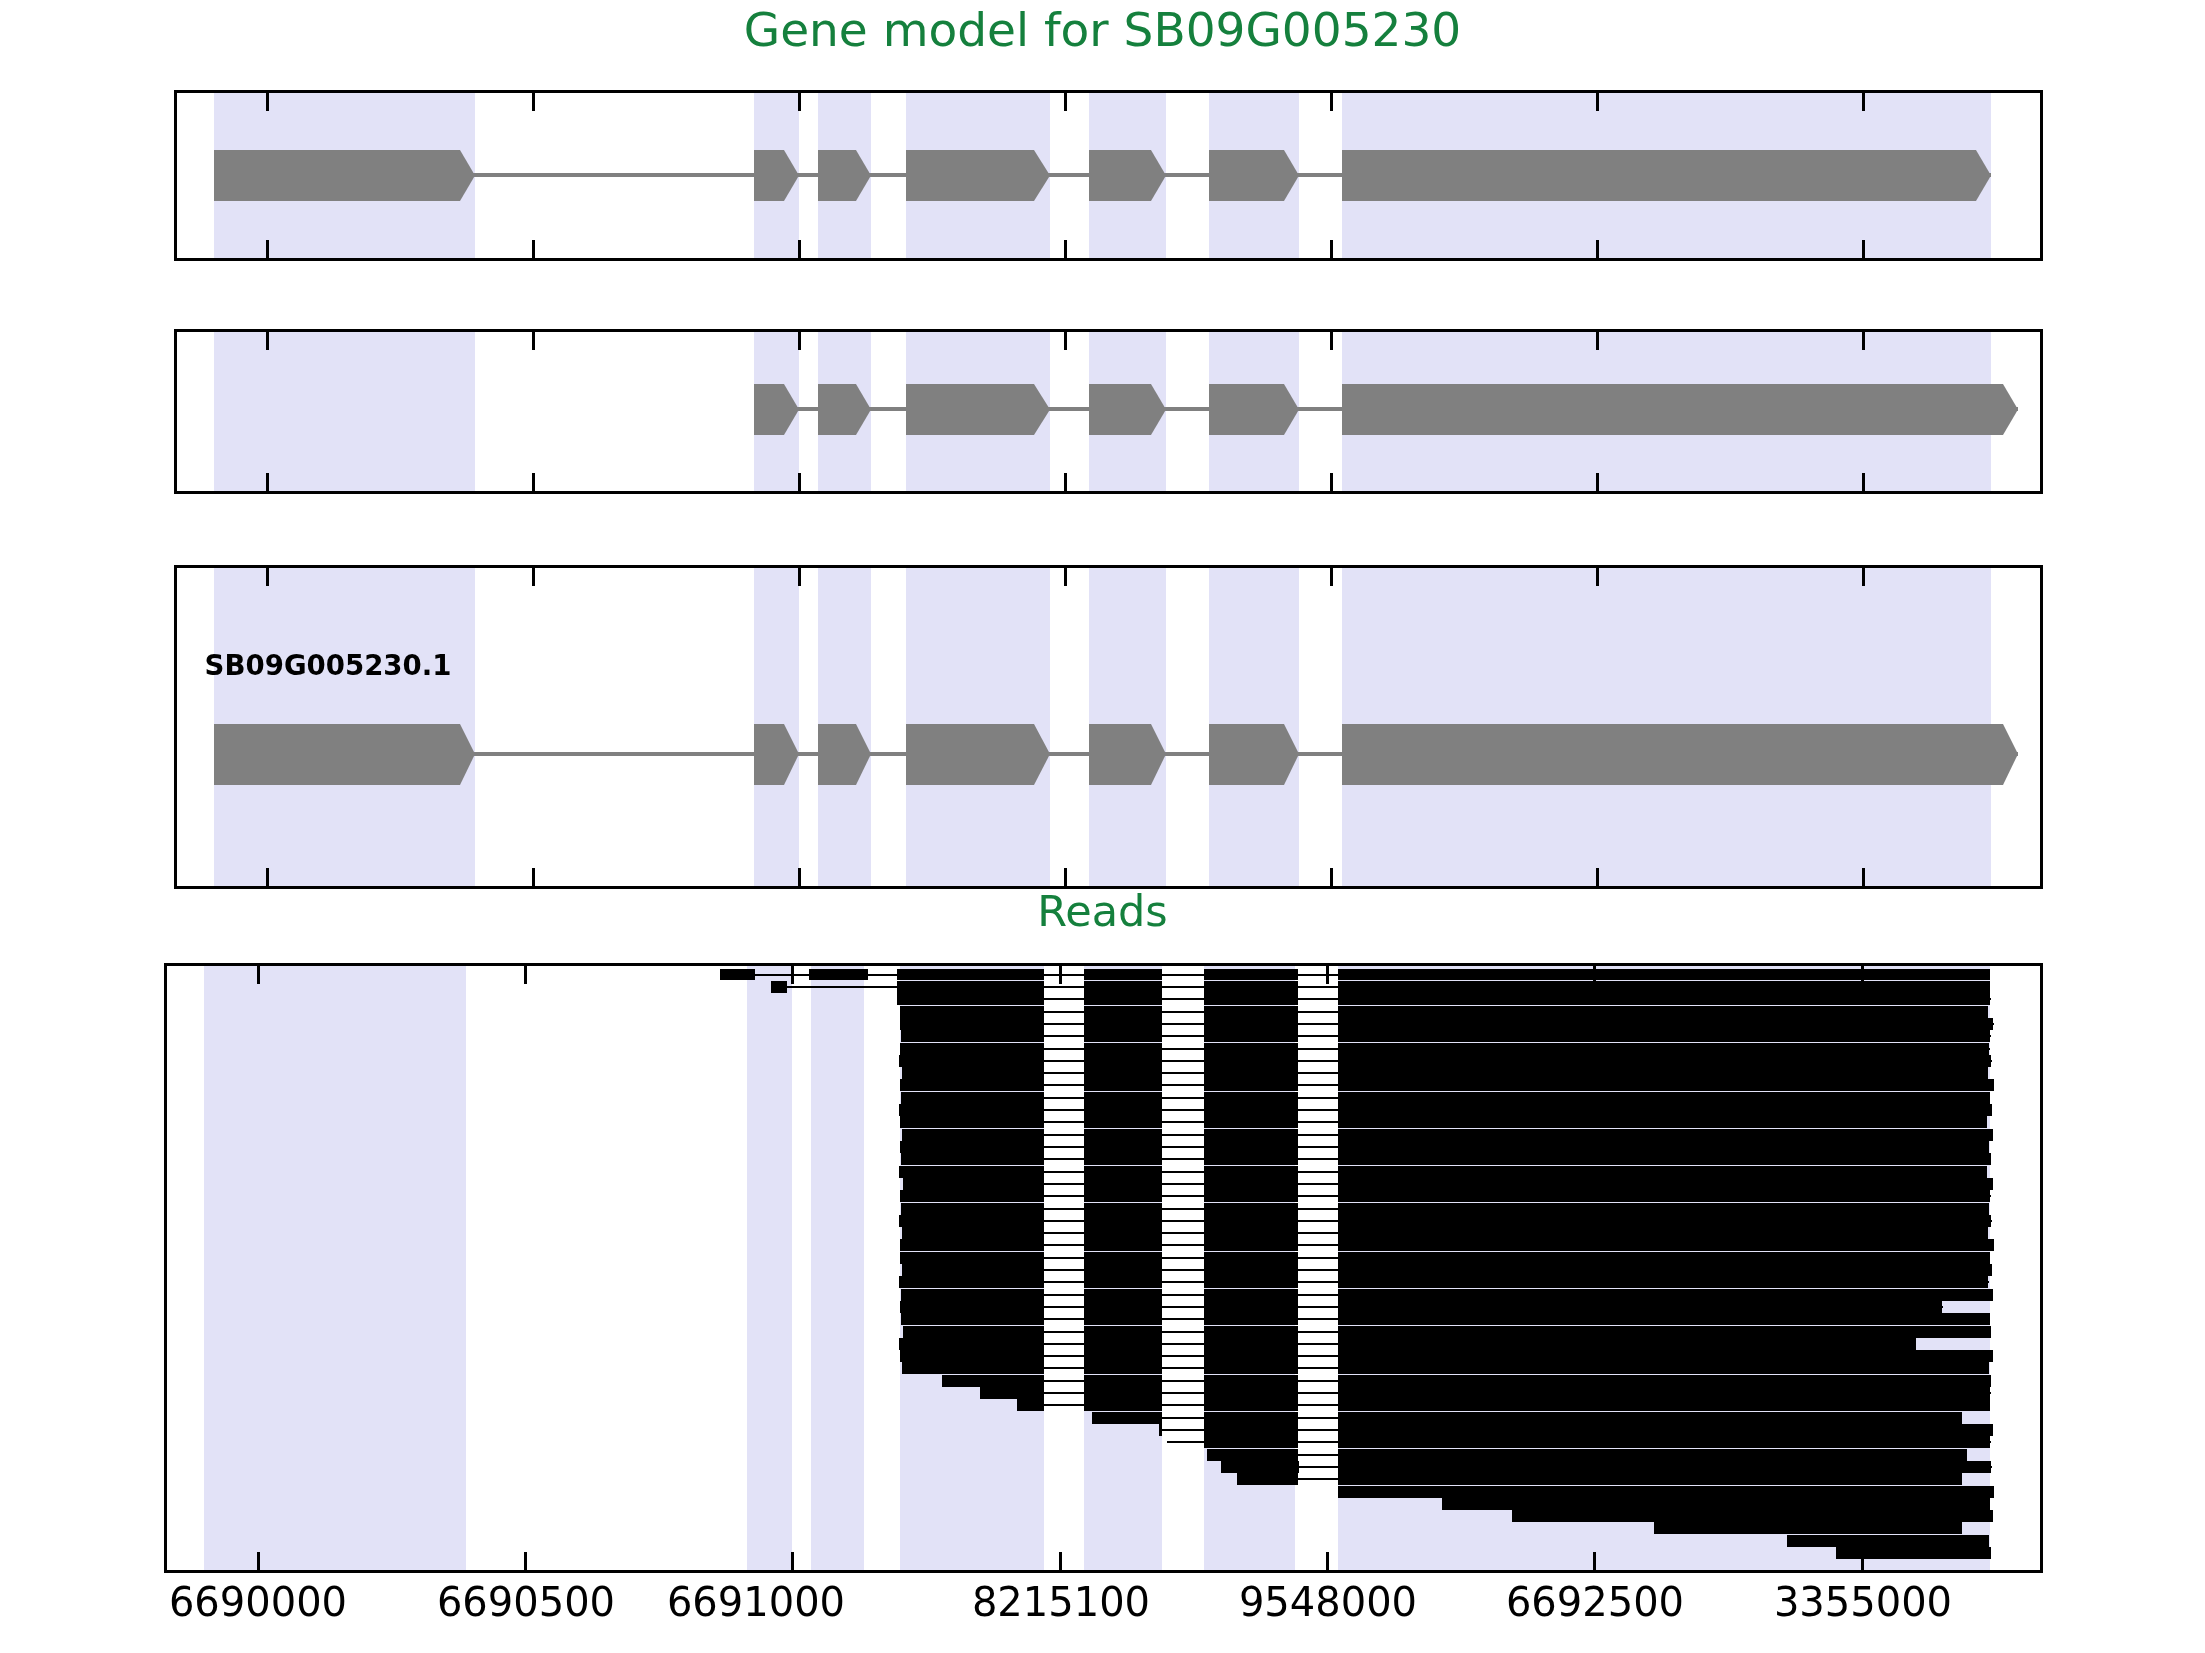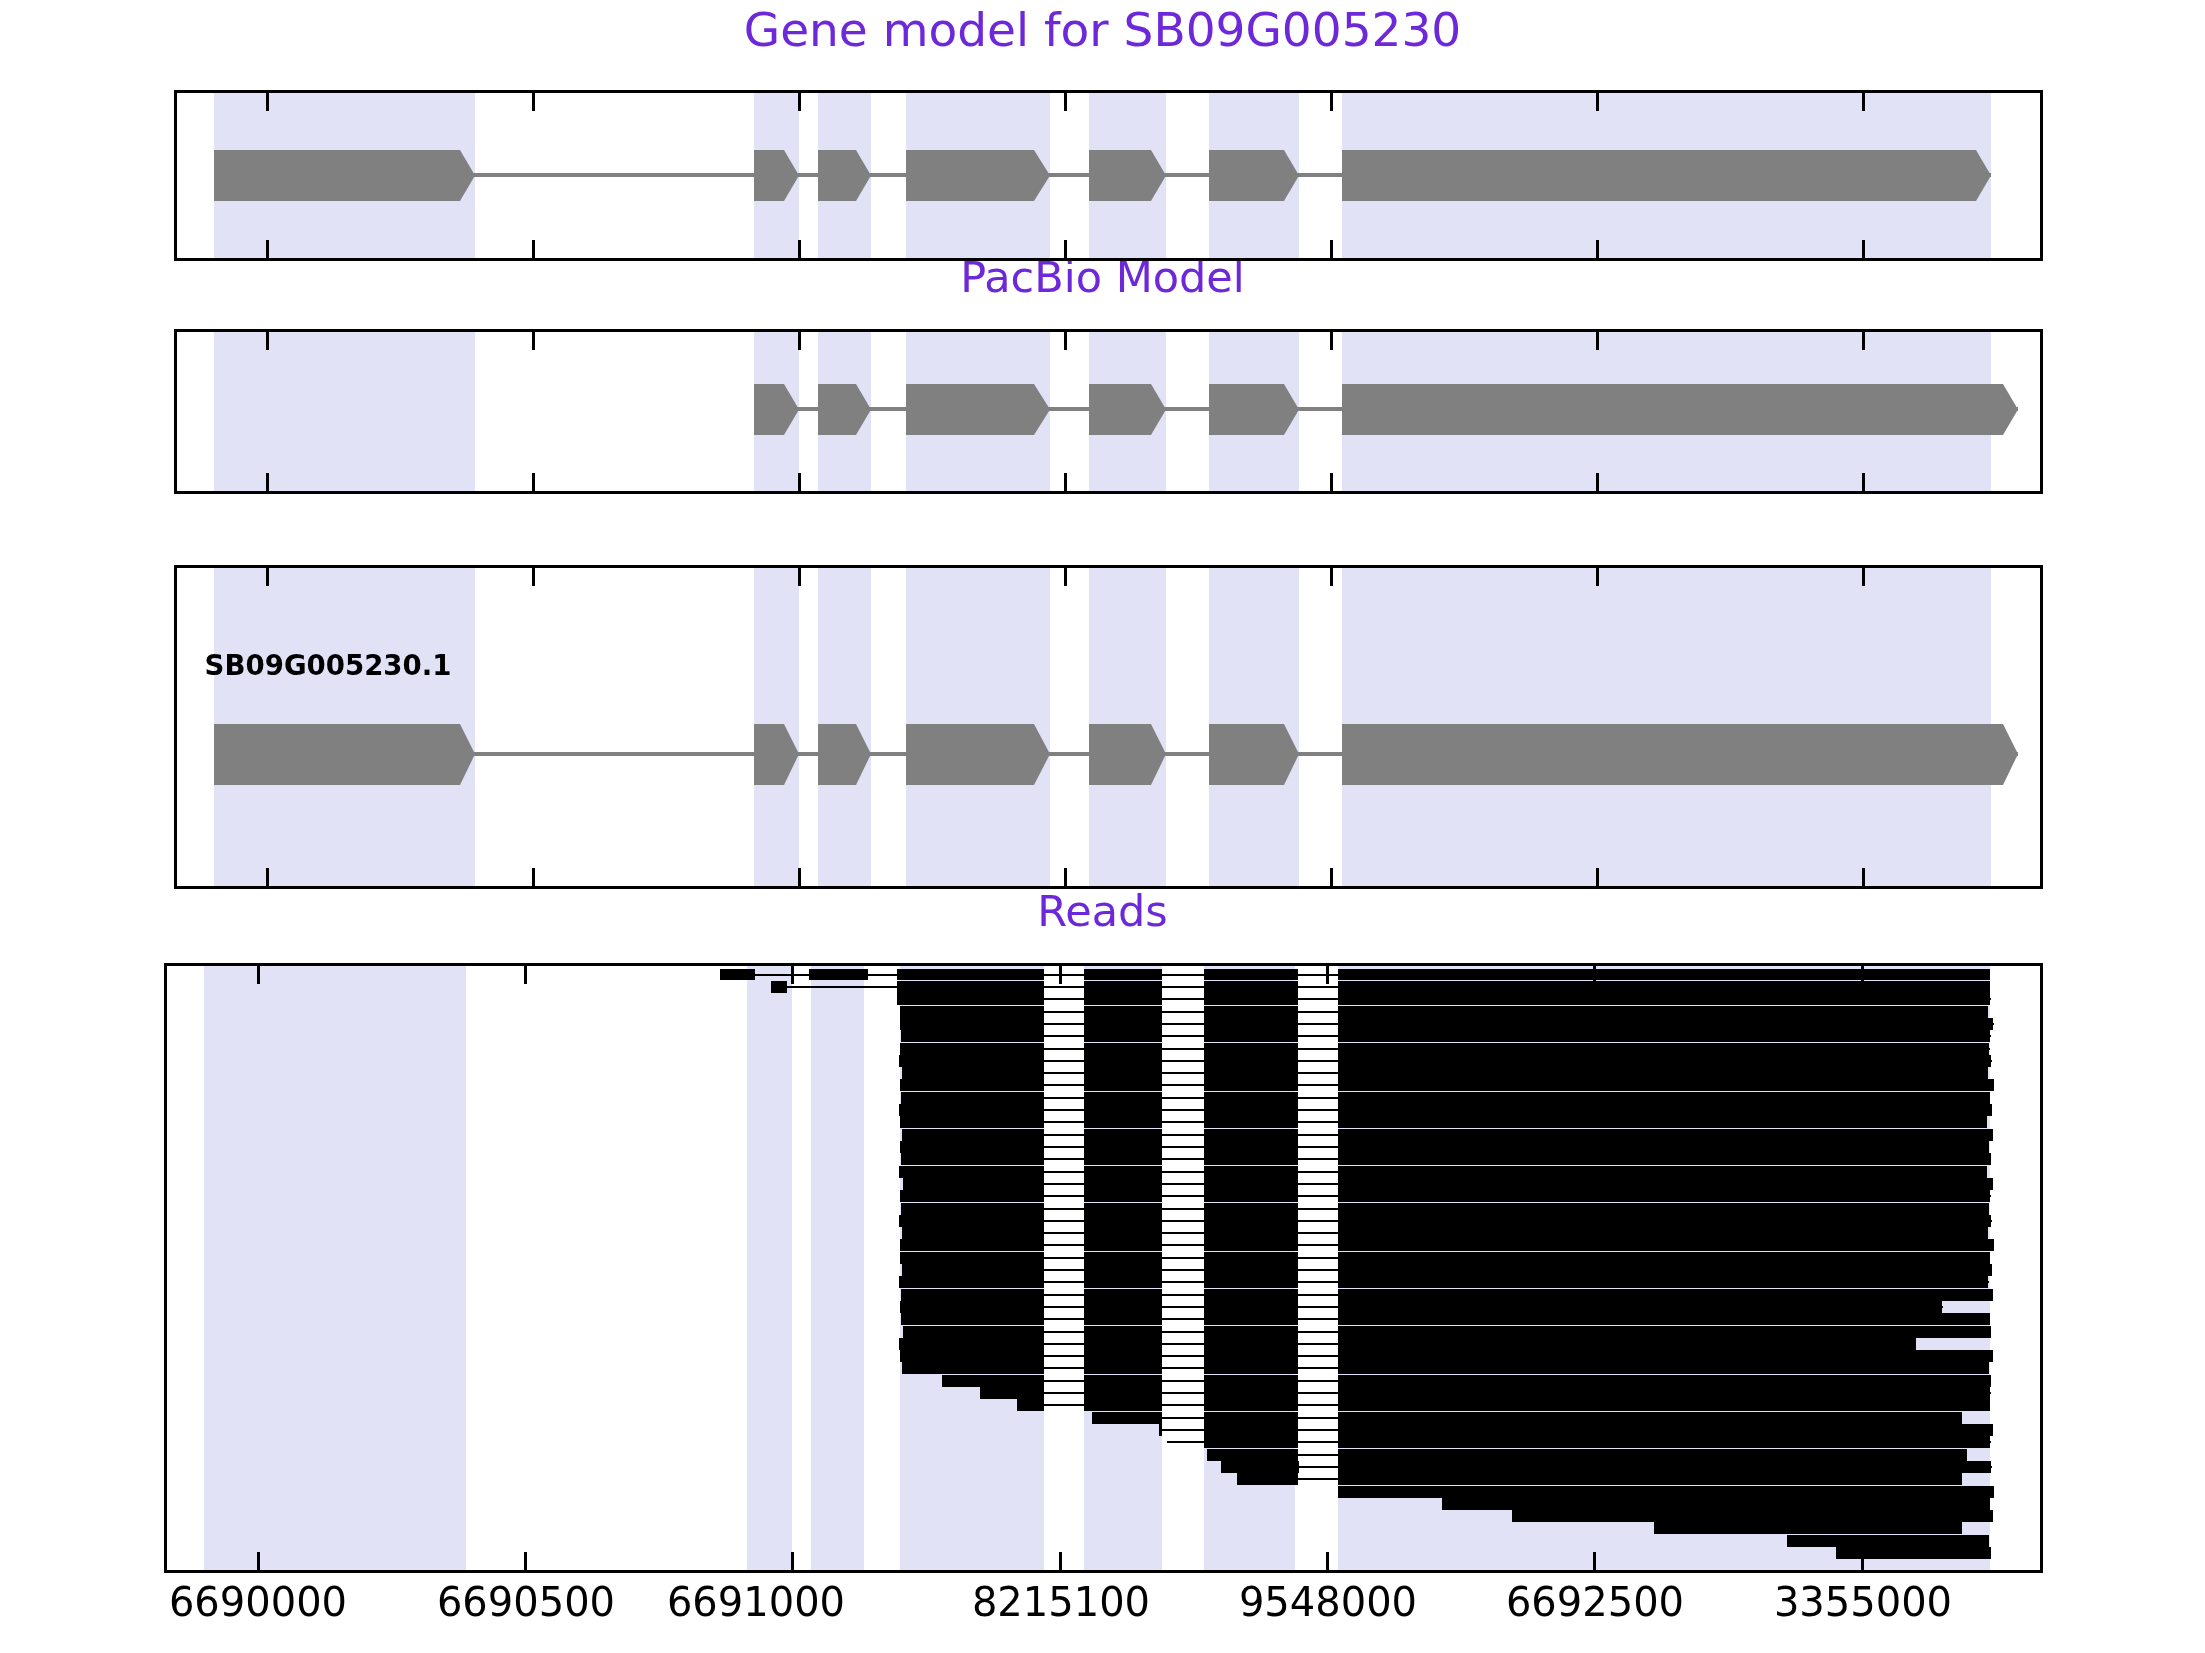--- a/index.html
+++ b/index.html
@@ -5,21 +5,21 @@
   html,body{margin:0;padding:0;background:#ffffff;}
   body{width:2205px;height:1654px;position:relative;
        font-family:"DejaVu Sans","Liberation Sans",sans-serif;
        -webkit-font-smoothing:antialiased;}
 
   .figure{position:absolute;left:0;top:0;width:2205px;height:1654px;}
 
   
   .panel-title{
     position:absolute;left:0;width:2205px;text-align:center;
-    font-size:43px;color:#6d28d9;line-height:1;white-space:nowrap;
+    font-size:43px;color:#15803d;line-height:1;white-space:nowrap;
   }
   #title-main  {top:5.5px;  font-size:47px;}
   #title-pacbio{top:256px;}
   #title-iso   {top:501px;}
   #title-reads {top:890px;}
 
   
   .axes{position:absolute;box-sizing:border-box;border:3.4px solid #000000;background:#ffffff;overflow:hidden;}
   #axes-gene  {left:174px;top:90px; width:1869px;height:171px;}
   #axes-pacbio{left:174px;top:329px; width:1869px;height:165px;}
@@ -57,21 +57,20 @@
     position:absolute;top:0;font-size:40px;color:#000;
     transform:translateX(-50%);white-space:nowrap;line-height:1.1;
   }
 </style>
 </head>
 <body>
 
 <div class="figure">
 
   <div class="panel-title" id="title-main">Gene model for SB09G005230</div>
-  <div class="panel-title" id="title-pacbio">PacBio Model</div>
   <div class="panel-title" id="title-reads">Reads</div>
 
   <div class="axes" id="axes-gene">
       <div class="plotarea" id="plot-gene">
         <div class="exonband" style="left: 37px; width: 261px; background: rgb(226, 226, 247);"></div>
         <div class="exonband" style="left: 577px; width: 45px; background: rgb(226, 226, 247);"></div>
         <div class="exonband" style="left: 641px; width: 53px; background: rgb(226, 226, 247);"></div>
         <div class="exonband" style="left: 729px; width: 144px; background: rgb(226, 226, 247);"></div>
         <div class="exonband" style="left: 912px; width: 77px; background: rgb(226, 226, 247);"></div>
         <div class="exonband" style="left: 1032px; width: 90px; background: rgb(226, 226, 247);"></div>

